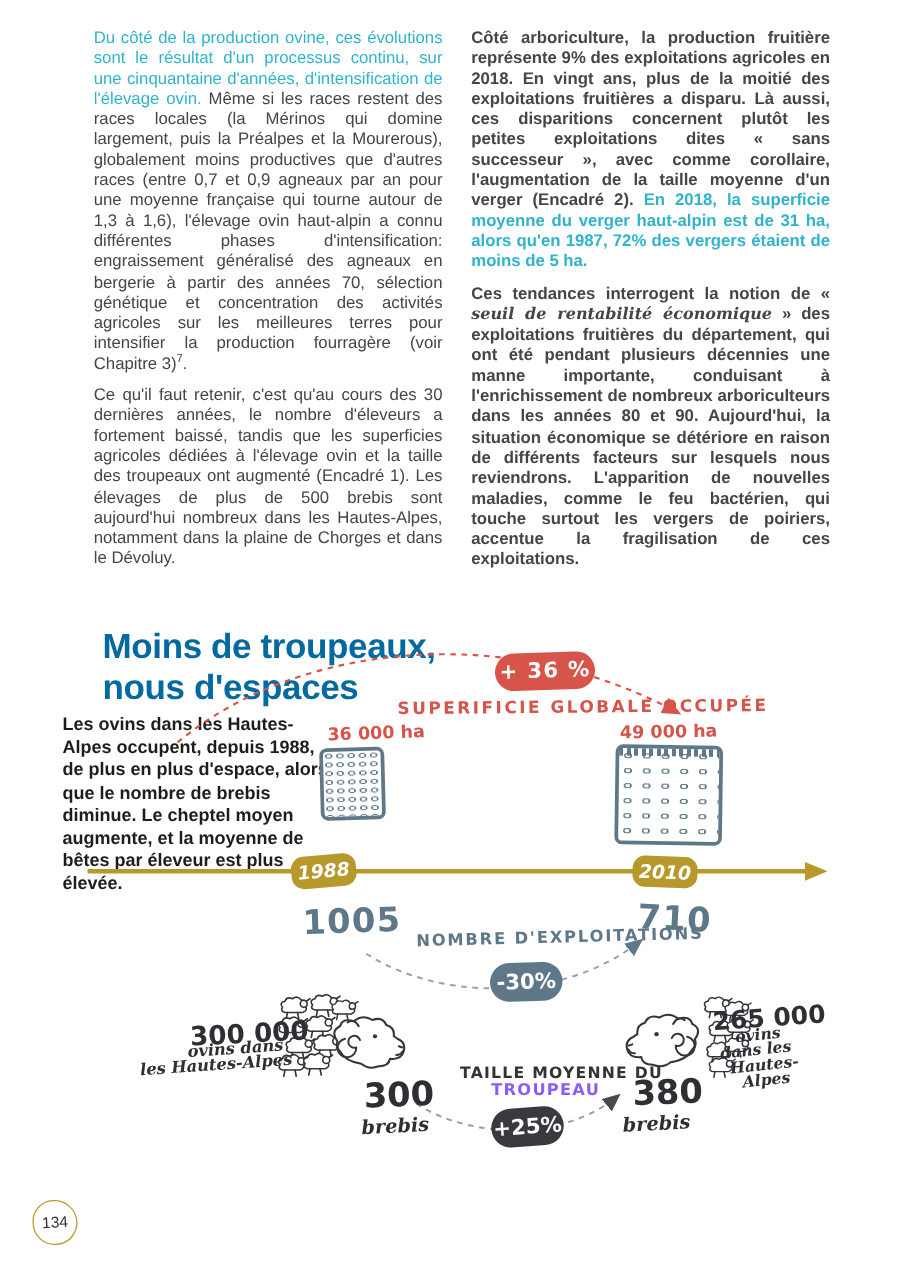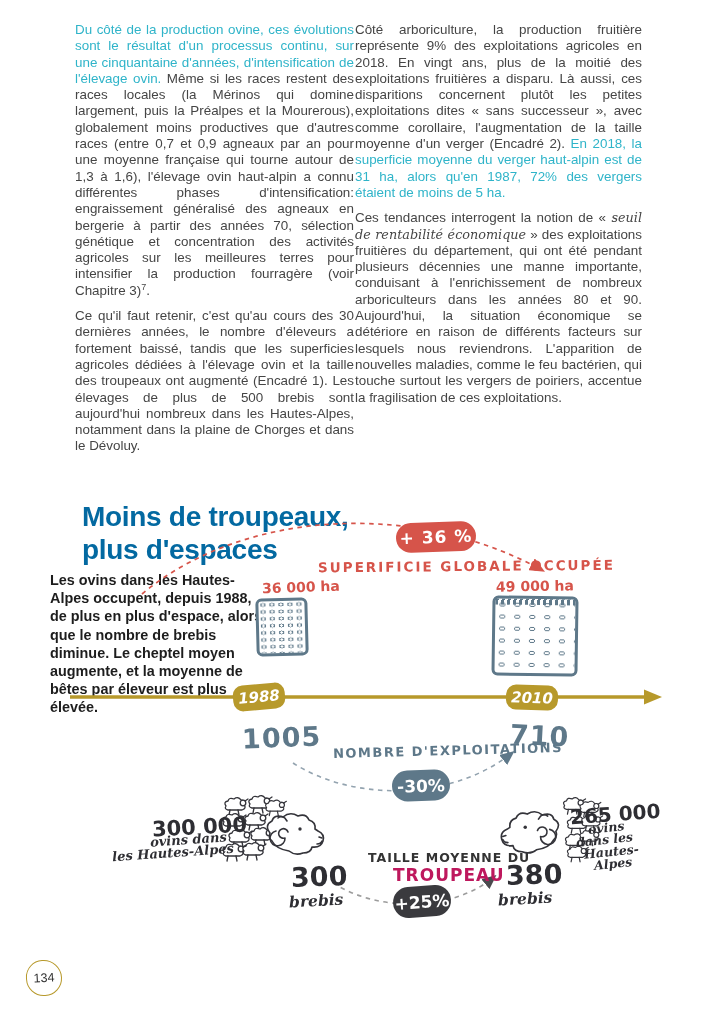--- a/index.html
+++ b/index.html
@@ -3,21 +3,21 @@
 <meta charset="utf-8">
 <style>
   html,body{margin:0;padding:0;background:#fff;}
   .page{position:relative;width:724px;height:1023px;background:#ffffff;overflow:hidden;
         font-family:"Liberation Sans",sans-serif;}
 
   
   .col{position:absolute;top:22px;font-size:13.4px;line-height:16.3px;color:#454545;
        text-align:justify;hyphens:auto;-webkit-hyphens:auto;}
   .col-left{left:75px;width:279px;}
-  .col-right{left:355px;width:287px;}
+  .col-right{left:377px;width:287px;font-weight:bold;}
   .col p{margin:0 0 9px 0;}
   .hl{color:#2fb4c9;}
   .ital{font-family:"DejaVu Serif",serif;font-style:italic;font-size:12.8px;}
   sup{font-size:9px;vertical-align:super;line-height:0;}
 
   
   .ig-title{position:absolute;left:50px;top:500px;font-size:28px;line-height:33px;
             font-weight:bold;color:#0369a1;letter-spacing:-0.3px;margin-left:32px;}
   .ig-desc{position:absolute;left:50px;top:571px;width:220px;font-size:14.4px;
            line-height:18.2px;font-weight:bold;color:#1d1d1d;}
@@ -63,21 +63,21 @@
   .n300k{left:152px;top:815px;font-size:21px;transform:rotate(-3deg);}
   .n265k{left:570px;top:802px;font-size:20px;transform:rotate(-4deg);}
   .n300{left:291px;top:861px;font-size:27px;transform:rotate(-2deg);}
   .n380{left:506px;top:859px;font-size:27px;transform:rotate(-2deg);}
 
   .hand-label{position:absolute;font-family:"DejaVu Sans",sans-serif;font-weight:bold;
               white-space:nowrap;}
   .lbl-exploit{left:333px;top:743px;font-size:13px;color:#5e7889;letter-spacing:1.5px;
                transform:rotate(-1.5deg);}
   .lbl-taille1{left:368px;top:850px;font-size:12.5px;color:#333;letter-spacing:1px;text-align:right;}
-  .lbl-taille2{left:393px;top:865px;font-size:17px;color:#be185d;letter-spacing:1px;}
+  .lbl-taille2{left:393px;top:865px;font-size:13px;color:#8b5cf6;letter-spacing:1px;}
 
   .script{position:absolute;font-family:"DejaVu Serif",serif;font-style:italic;
           font-weight:bold;color:#2e2e33;white-space:nowrap;}
   .s-ovins-l1{left:150px;top:832px;font-size:13px;transform:rotate(-4deg);}
   .s-ovins-l2{left:112px;top:845px;font-size:13px;transform:rotate(-4deg);}
   .s-brebis-l{left:289px;top:891px;font-size:15.5px;transform:rotate(-3deg);}
   .s-brebis-r{left:498px;top:889px;font-size:15.5px;transform:rotate(-3deg);}
   .s-ov-r0{left:588px;top:820px;font-size:12.5px;transform:rotate(-6deg);}
   .s-ov-r1{left:576px;top:832px;font-size:12.5px;transform:rotate(-6deg);}
   .s-ov-r2{left:584px;top:844px;font-size:12.5px;transform:rotate(-6deg);}
@@ -103,21 +103,21 @@
     <p>Ce qu'il faut retenir, c'est qu'au cours des 30 dernières années, le nombre d'éleveurs a fortement baissé, tandis que les superficies agricoles dédiées à l'élevage ovin et la taille des troupeaux ont augmenté (Encadré 1). Les élevages de plus de 500 brebis sont aujourd'hui nombreux dans les Hautes-Alpes, notamment dans la plaine de Chorges et dans le Dévoluy.</p>
   </div>
 
   <div class="col col-right">
     <p><span>Côté arboriculture, la production fruitière représente 9% des exploitations agricoles en 2018. En vingt ans, plus de la moitié des exploitations fruitières a disparu. Là aussi, ces disparitions concernent plutôt les petites exploitations dites « sans successeur », avec comme corollaire, l'augmentation de la taille moyenne d'un verger (Encadré 2). </span><span class="hl">En 2018, la superficie moyenne du verger haut-alpin est de 31 ha, alors qu'en 1987, 72% des vergers étaient de moins de 5 ha.</span></p>
     <p><span>Ces tendances interrogent la notion de « </span><span class="ital">seuil de rentabilité économique</span><span> » des exploitations fruitières du département, qui ont été pendant plusieurs décennies une manne importante, conduisant à l'enrichissement de nombreux arboriculteurs dans les années 80 et 90. Aujourd'hui, la situation économique se détériore en raison de différents facteurs sur lesquels nous reviendrons. L'apparition de nouvelles maladies, comme le feu bactérien, qui touche surtout les vergers de poiriers, accentue la fragilisation de ces exploitations.</span></p>
   </div>
 
   <div class="ig-title">
     <div>Moins de troupeaux,</div>
-    <div>plus d'espaces</div>
+    <div>nous d'espaces</div>
   </div>
   <div class="ig-desc">Les ovins dans les Hautes-Alpes occupent, depuis 1988, de plus en plus d'espace, alors que le nombre de brebis diminue. Le cheptel moyen augmente, et la moyenne de bêtes par éleveur est plus élevée.</div>
 
   <svg class="svg-layer" viewBox="0 0 724 1023" xmlns="http://www.w3.org/2000/svg">
     <defs>
       <marker id="arrRed" markerWidth="10" markerHeight="8" refX="7" refY="4" orient="auto">
         <path d="M0,0 L9,4 L0,8 Z" fill="#d6544a"></path>
       </marker>
       <marker id="arrBlue" markerWidth="10" markerHeight="8" refX="7" refY="4" orient="auto">
         <path d="M0,0 L9,4 L0,8 Z" fill="#5e7889"></path>

